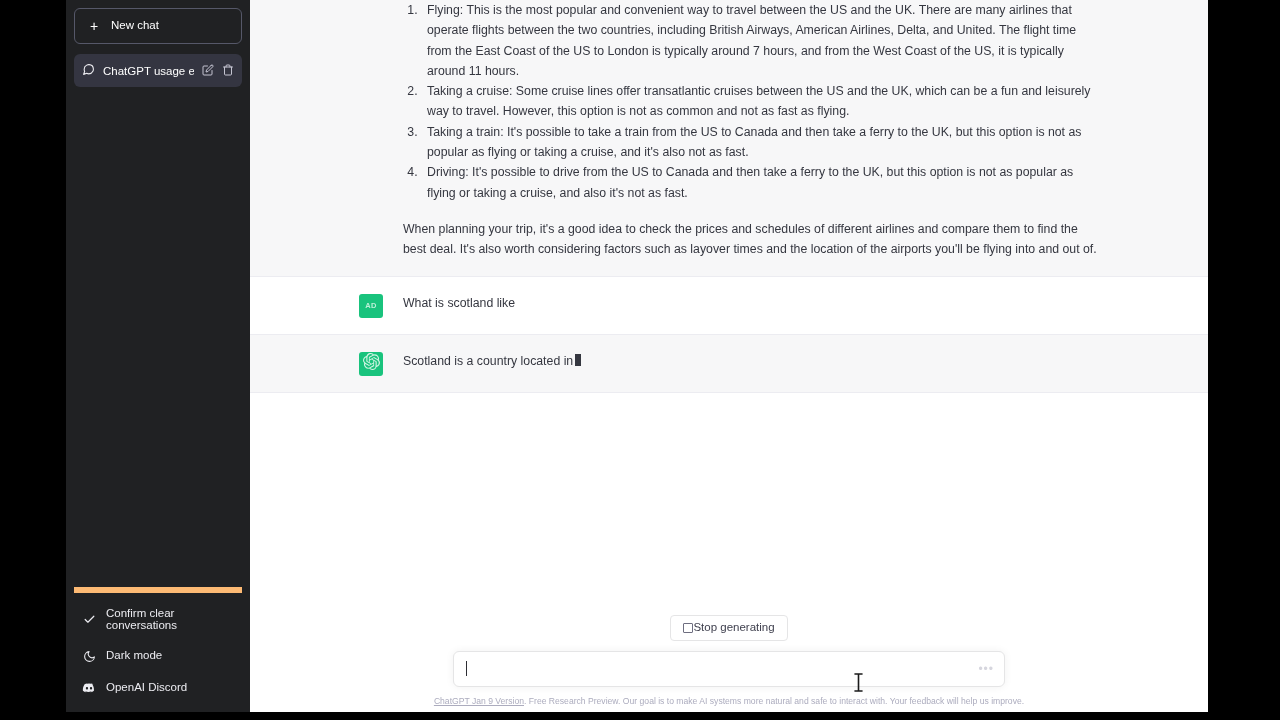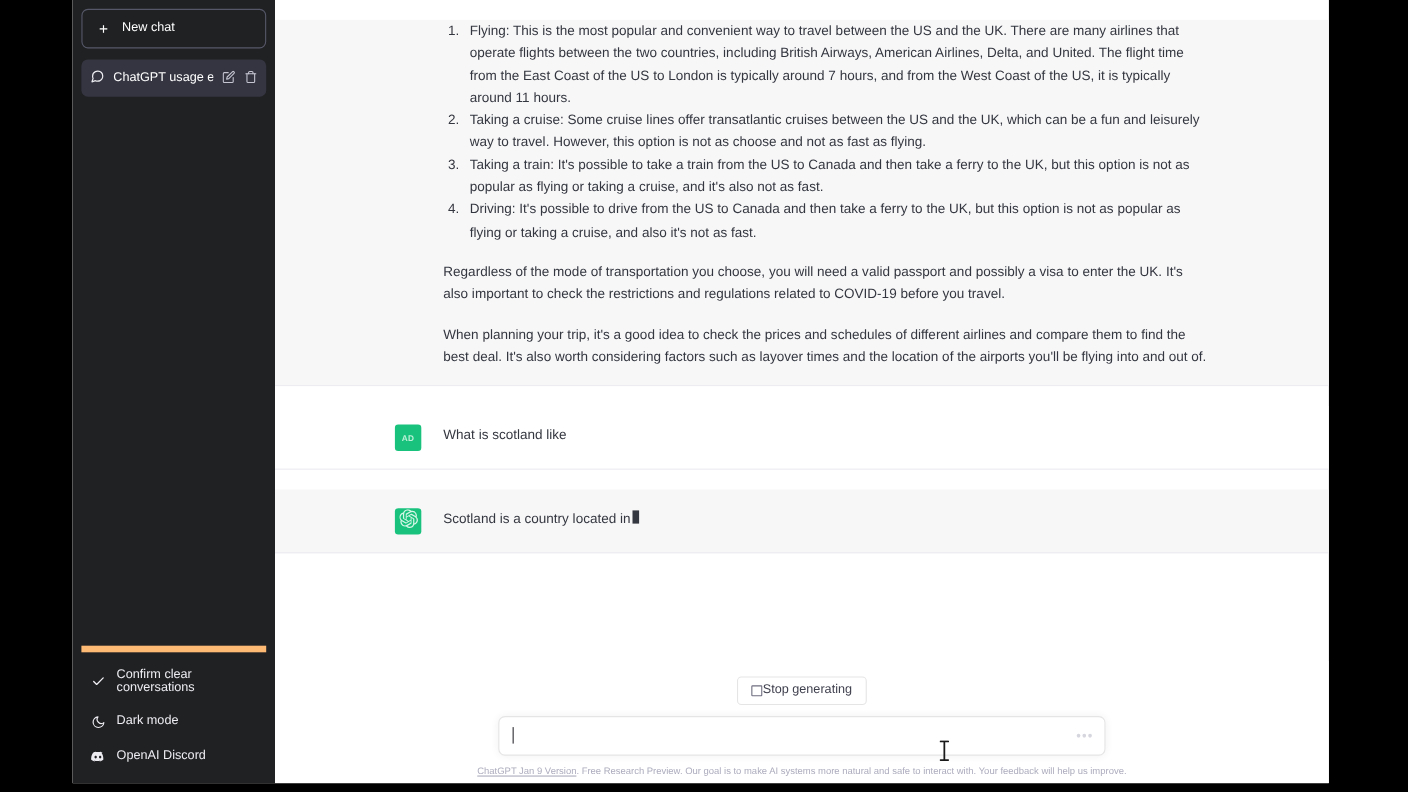--- a/index.html
+++ b/index.html
@@ -118,21 +118,20 @@
 
   #thread {
     flex: 1 1 auto;
     overflow: hidden;
   }
 
   .msg-row {
     width: 100%;
     box-sizing: border-box;
     border-bottom: 1px solid #ececf1;
-    margin-top: 18px;
   }
   .msg-row.assistant { background: #f7f7f8; }
   .msg-row.user { background: #ffffff; }
 
   .msg-inner {
     max-width: 740px;
     margin: 0 auto;
     display: flex;
     gap: 20px;
     padding: 16px 0 16px 0;
@@ -354,25 +353,24 @@
   <div id="main">
 
     <div id="thread">
 
       <div class="msg-row assistant" id="top-block">
         <div class="msg-inner">
           <div style="width:24px;flex:0 0 24px;"></div>
           <div class="msg-body">
             <ol>
               <li>Flying: This is the most popular and convenient way to travel between the US and the UK. There are many airlines that operate flights between the two countries, including British Airways, American Airlines, Delta, and United. The flight time from the East Coast of the US to London is typically around 7 hours, and from the West Coast of the US, it is typically around 11 hours.</li>
-              <li>Taking a cruise: Some cruise lines offer transatlantic cruises between the US and the UK, which can be a fun and leisurely way to travel. However, this option is not as choose and not as fast as flying.</li>
+              <li>Taking a cruise: Some cruise lines offer transatlantic cruises between the US and the UK, which can be a fun and leisurely way to travel. However, this option is not as common and not as fast as flying.</li>
               <li>Taking a train: It's possible to take a train from the US to Canada and then take a ferry to the UK, but this option is not as popular as flying or taking a cruise, and it's also not as fast.</li>
               <li>Driving: It's possible to drive from the US to Canada and then take a ferry to the UK, but this option is not as popular as flying or taking a cruise, and also it's not as fast.</li>
             </ol>
-            <p>Regardless of the mode of transportation you choose, you will need a valid passport and possibly a visa to enter the UK. It's also important to check the restrictions and regulations related to COVID-19 before you travel.</p>
             <p>When planning your trip, it's a good idea to check the prices and schedules of different airlines and compare them to find the best deal. It's also worth considering factors such as layover times and the location of the airports you'll be flying into and out of.</p>
           </div>
         </div>
       </div>
 
       <div class="msg-row user">
         <div class="msg-inner">
           <div class="avatar user">
             <span>AD</span>
           </div>

